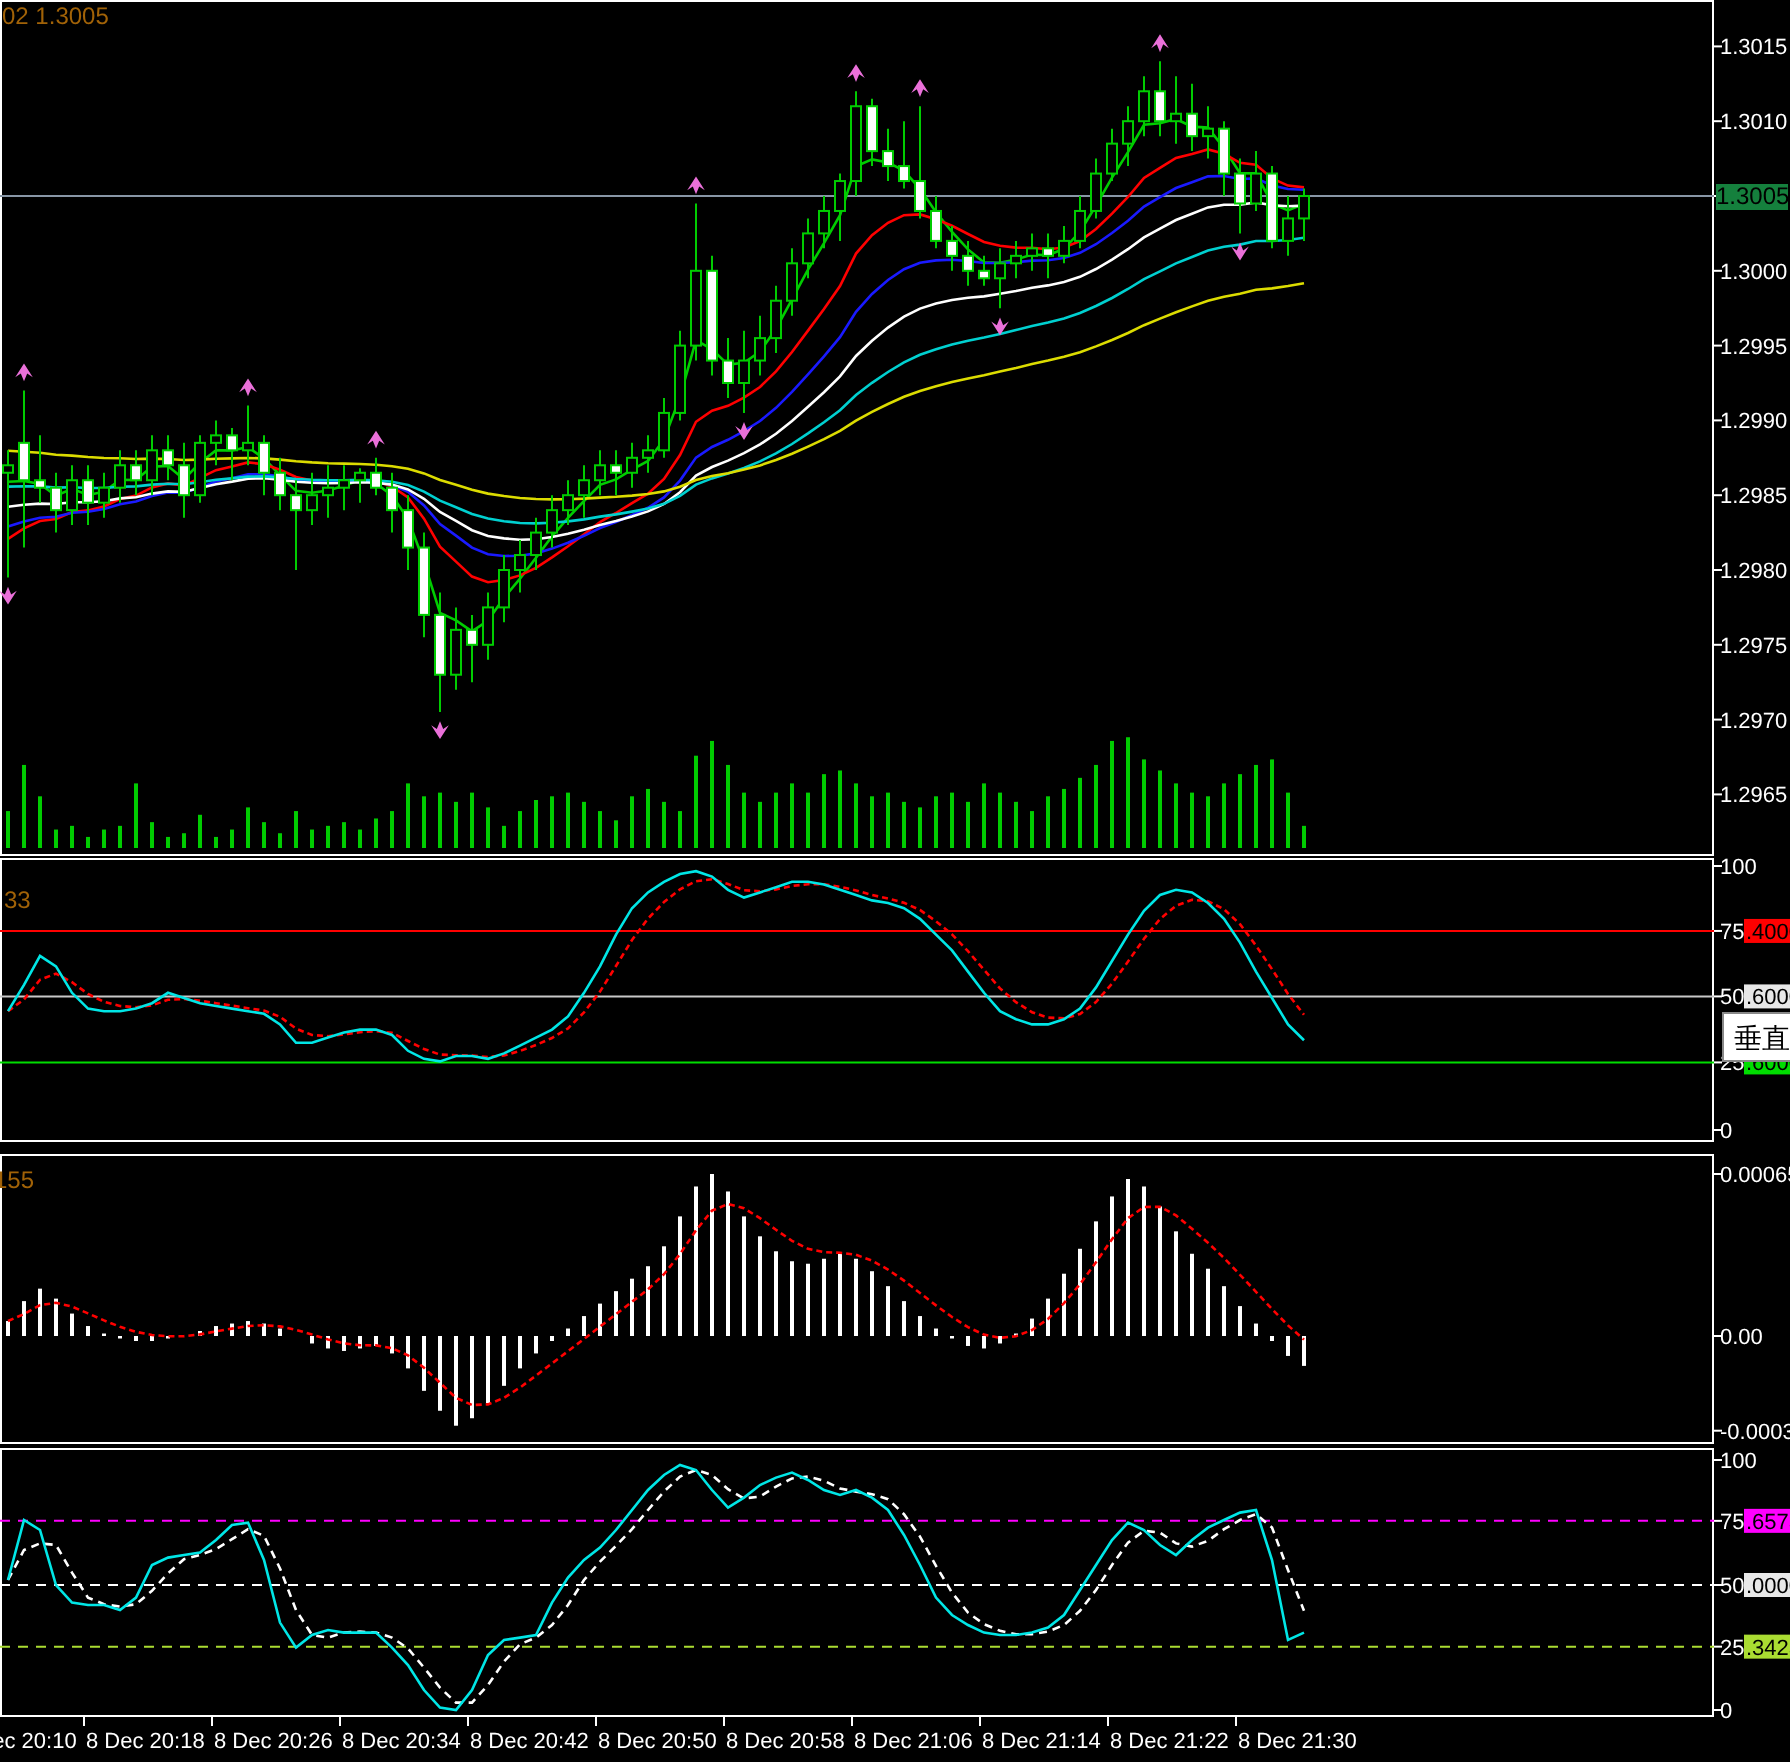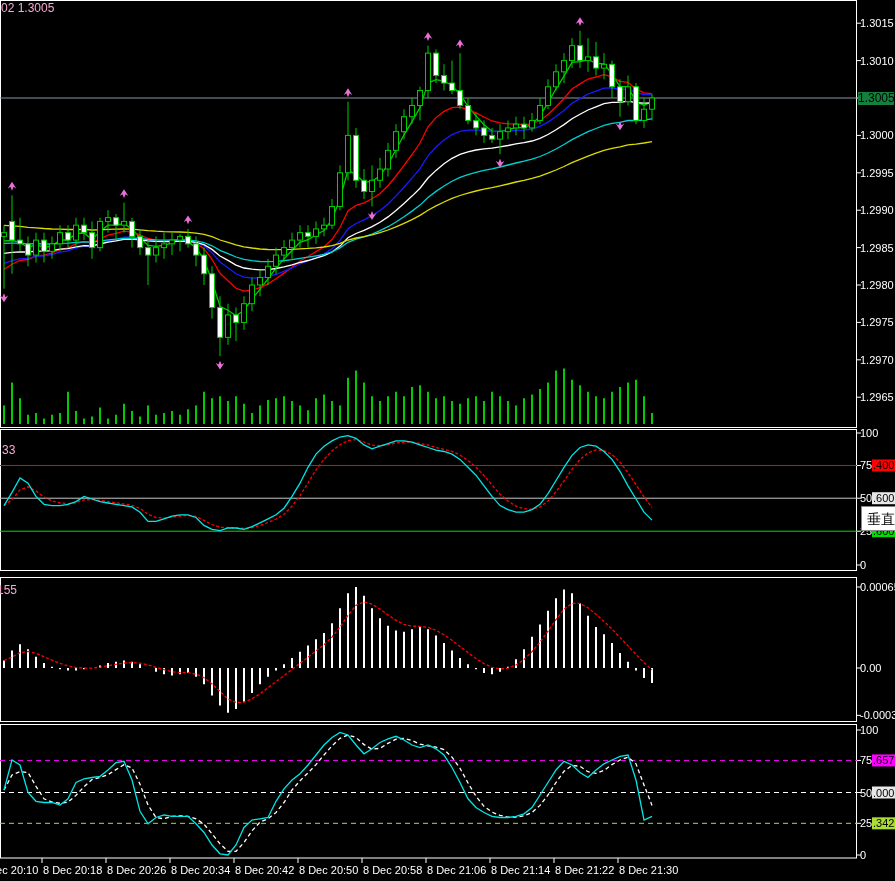--- a/index.html
+++ b/index.html
@@ -1,19 +1,19 @@
 <!DOCTYPE html>
 <html><head>
 <meta charset="utf-8">
 <style>
   html,body{margin:0;padding:0;background:#000;}
   #stage{position:relative;width:895px;height:881px;background:#000;overflow:hidden;
          font-family:"Liberation Sans",sans-serif;}
   svg{position:absolute;left:0;top:0;}
-  .overlay-label{position:absolute;color:#f9a8d4;font-size:12px;line-height:12px;white-space:pre;}
+  .overlay-label{position:absolute;color:#a16207;font-size:12px;line-height:12px;white-space:pre;}
   #window-title{left:1px;top:2px;}
   #pane1-label{left:2px;top:444px;}
   #pane2-label{left:-3px;top:584px;}
   #price-tag{position:absolute;left:858px;top:92px;width:36px;height:13px;background:#15803d;
              color:#000;font-size:12px;line-height:13px;text-align:center;}
   #tooltip{position:absolute;left:861px;top:506px;width:60px;height:25px;background:#fff;
            border:1px solid #888;color:#000;font-size:14px;line-height:24px;padding-left:5px;
            box-sizing:border-box;white-space:nowrap;}
 </style>
 </head>

